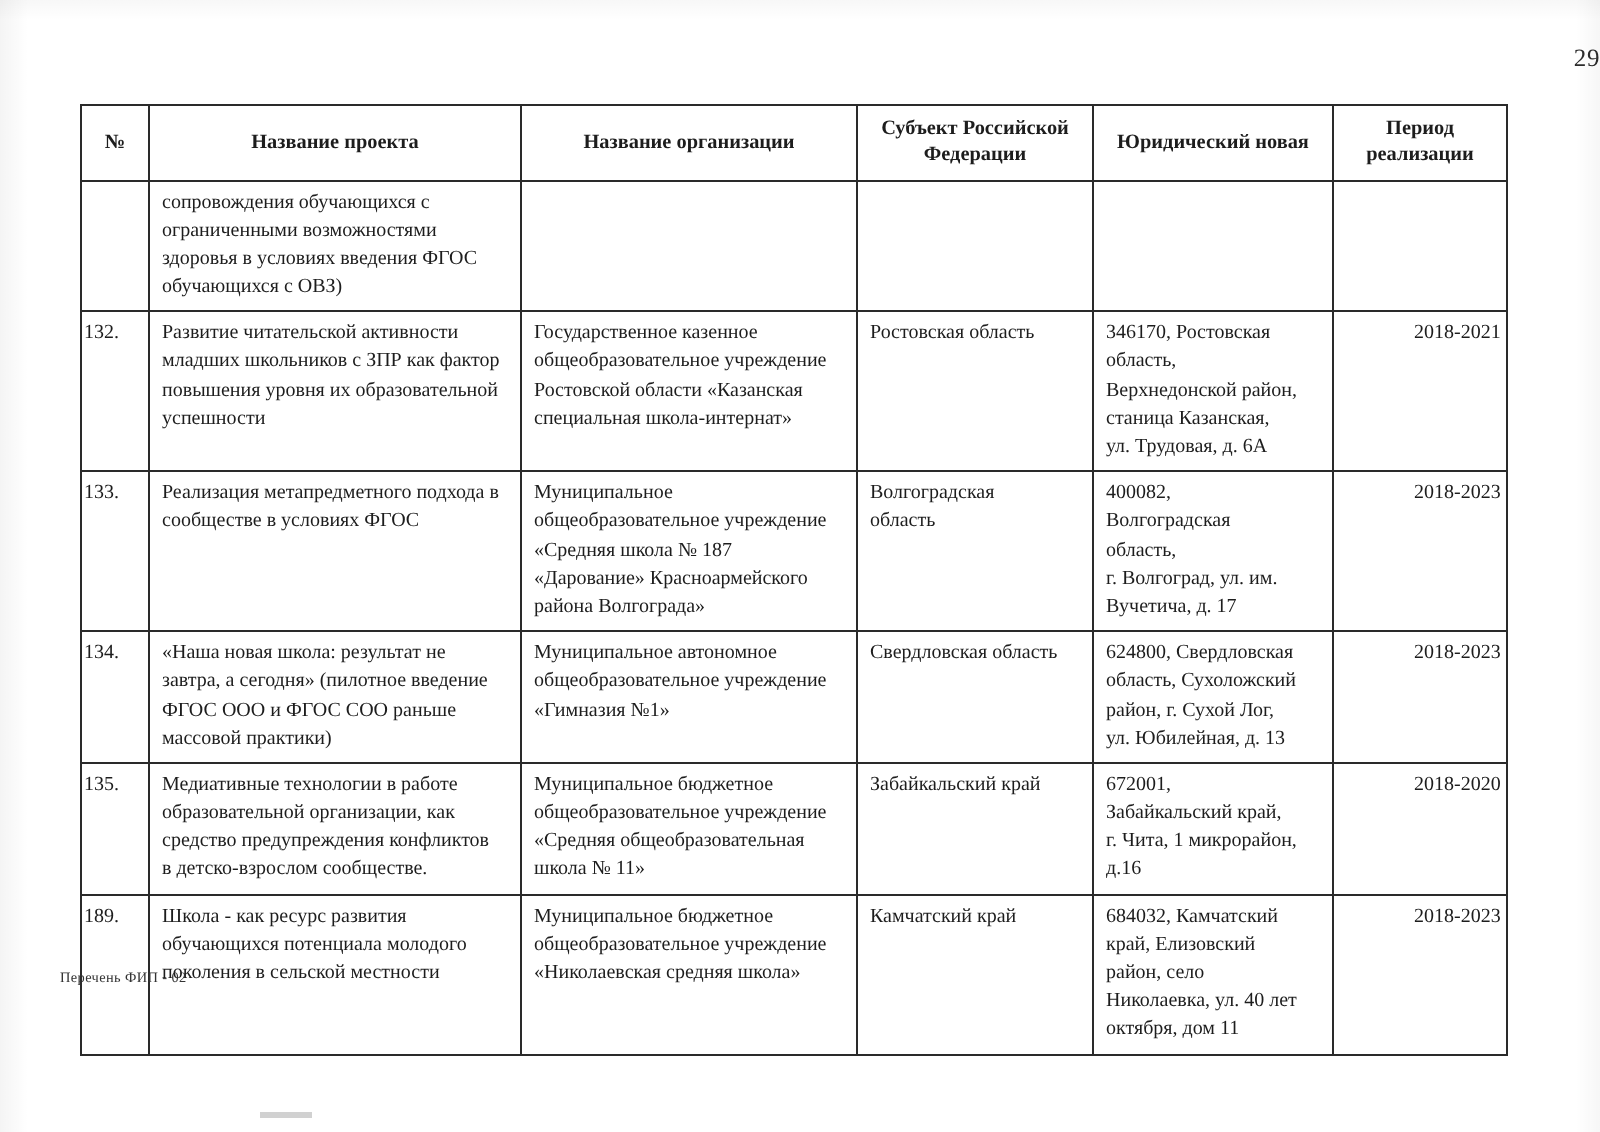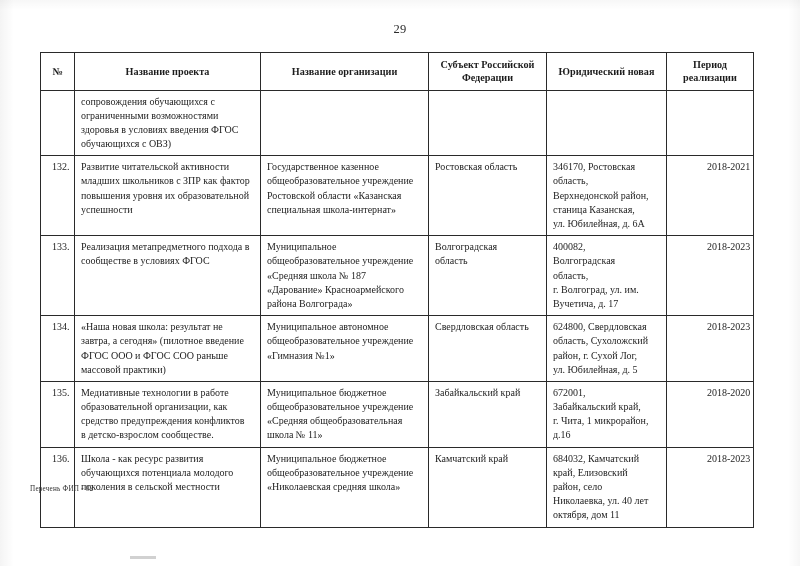--- a/index.html
+++ b/index.html
@@ -22,21 +22,21 @@
     background-image:
       linear-gradient(to right, rgba(0,0,0,0.045) 0px, rgba(0,0,0,0.0) 14px),
       linear-gradient(to left, rgba(0,0,0,0.035) 0px, rgba(0,0,0,0.0) 12px),
       linear-gradient(to bottom, rgba(0,0,0,0.03) 0px, rgba(0,0,0,0.0) 10px);
   }
   .page-number {
     position: absolute;
     top: 22px;
     left: 0;
     width: 800px;
-    text-align: center;
+    text-align: right;
     font-size: 12.5px;
     color: #2b2b2b;
     letter-spacing: 0.3px;
   }
   .doc-table {
     position: absolute;
     left: 40px;
     top: 52px;
     width: 713px;
     border-collapse: collapse;
@@ -62,21 +62,21 @@
   }
   .col-num   { width: 34px; }
   .col-proj  { width: 186px; }
   .col-org   { width: 168px; }
   .col-subj  { width: 118px; }
   .col-addr  { width: 120px; }
   .col-per   { width: 87px; }
 
   td.cell-num {
     text-align: left;
-    padding-left: 11px;
+    padding-left: 1px;
     white-space: nowrap;
   }
   td.cell-per { white-space: nowrap; padding-left: 40px; }
 
   .cell-line { display: block; }
 
   
   tr.row-cont td { }
 
   .footer-note {
@@ -152,21 +152,21 @@
             <span class="cell-line">специальная школа-интернат»</span>
           </td>
           <td class="cell-subj">
             <span class="cell-line">Ростовская область</span>
           </td>
           <td class="cell-addr">
             <span class="cell-line">346170, Ростовская</span>
             <span class="cell-line">область,</span>
             <span class="cell-line">Верхнедонской район,</span>
             <span class="cell-line">станица Казанская,</span>
-            <span class="cell-line">ул. Юбилейная, д. 6А</span>
+            <span class="cell-line">ул. Трудовая, д. 6А</span>
           </td>
           <td class="cell-per">2018-2021</td>
         </tr>
         <tr>
           <td class="cell-num">133.</td>
           <td class="cell-proj">
             <span class="cell-line">Реализация метапредметного подхода в</span>
             <span class="cell-line">сообществе в условиях ФГОС</span>
           </td>
           <td class="cell-org">
@@ -202,21 +202,21 @@
             <span class="cell-line">общеобразовательное учреждение</span>
             <span class="cell-line">«Гимназия №1»</span>
           </td>
           <td class="cell-subj">
             <span class="cell-line">Свердловская область</span>
           </td>
           <td class="cell-addr">
             <span class="cell-line">624800, Свердловская</span>
             <span class="cell-line">область, Сухоложский</span>
             <span class="cell-line">район, г. Сухой Лог,</span>
-            <span class="cell-line">ул. Юбилейная, д. 5</span>
+            <span class="cell-line">ул. Юбилейная, д. 13</span>
           </td>
           <td class="cell-per">2018-2023</td>
         </tr>
         <tr>
           <td class="cell-num">135.</td>
           <td class="cell-proj">
             <span class="cell-line">Медиативные технологии в работе</span>
             <span class="cell-line">образовательной организации, как</span>
             <span class="cell-line">средство предупреждения конфликтов</span>
             <span class="cell-line">в детско-взрослом сообществе.</span>
@@ -232,21 +232,21 @@
           </td>
           <td class="cell-addr">
             <span class="cell-line">672001,</span>
             <span class="cell-line">Забайкальский край,</span>
             <span class="cell-line">г. Чита, 1 микрорайон,</span>
             <span class="cell-line">д.16</span>
           </td>
           <td class="cell-per">2018-2020</td>
         </tr>
         <tr>
-          <td class="cell-num">136.</td>
+          <td class="cell-num">189.</td>
           <td class="cell-proj">
             <span class="cell-line">Школа - как ресурс развития</span>
             <span class="cell-line">обучающихся потенциала молодого</span>
             <span class="cell-line">поколения в сельской местности</span>
           </td>
           <td class="cell-org">
             <span class="cell-line">Муниципальное бюджетное</span>
             <span class="cell-line">общеобразовательное учреждение</span>
             <span class="cell-line">«Николаевская средняя школа»</span>
           </td>

